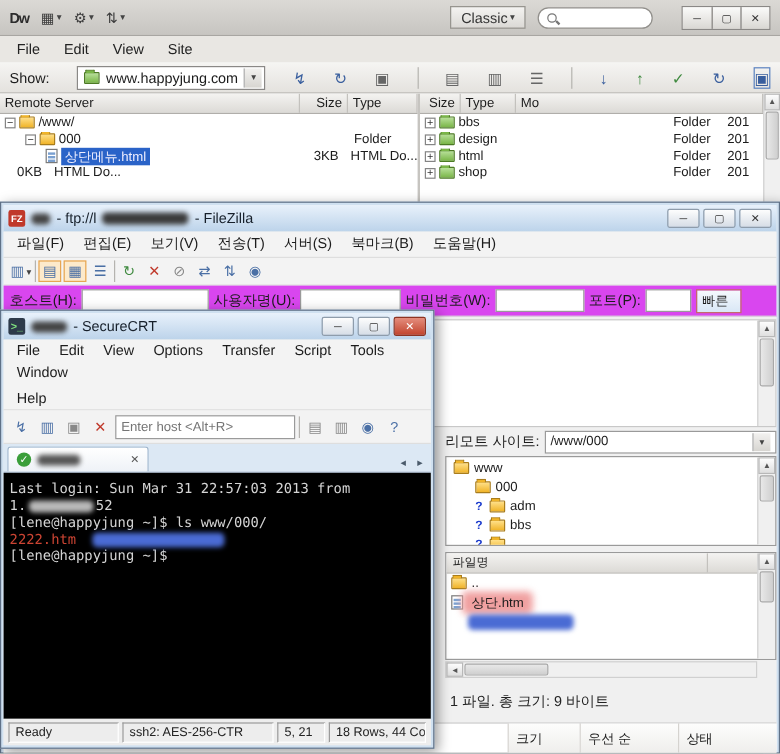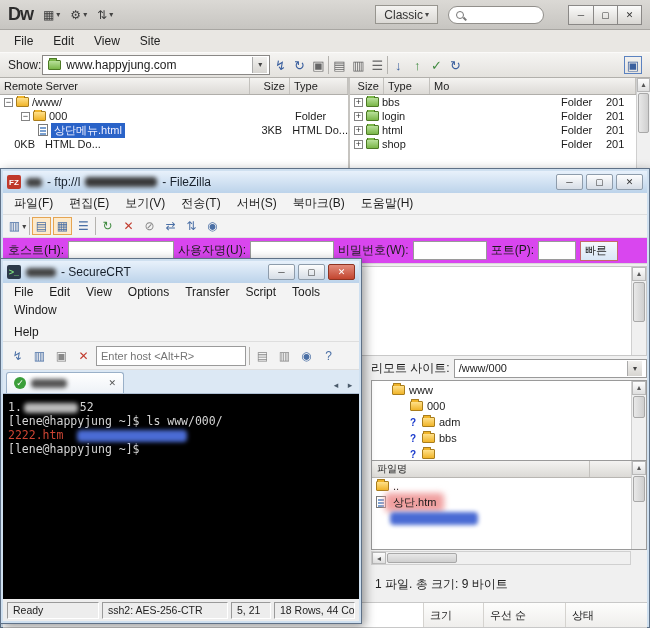--- a/index.html
+++ b/index.html
@@ -28,35 +28,35 @@
   .vscroll{position:absolute;top:0;bottom:0;right:0;width:15px;background:#f0f0f0;border-left:1px solid #d0d0d0;
            display:flex;flex-direction:column;align-items:stretch}
   .sarrow{height:14px;background:linear-gradient(#fdfdfd,#dfdfdf);border:1px solid #b8b8b8;
           font-size:8px;color:#555;text-align:center;line-height:12px}
   .sthumb{flex:none;height:40px;margin:1px;background:linear-gradient(90deg,#e8e8e8,#cfcfcf);border:1px solid #a8a8a8;border-radius:2px}
 
   
   .dw{position:absolute;inset:0;display:flex;flex-direction:column;background:#e9e7e3;z-index:1}
   .dw-title{height:30px;background:linear-gradient(#dbd9d5,#c7c5c1);border-bottom:1px solid #a8a6a2;
             display:flex;align-items:center;padding:0 8px;gap:10px}
-  .dw-logo{font-weight:bold;font-size:18px;color:#2c2c2c;letter-spacing:-1px}
+  .dw-logo{font-weight:bold;font-size:12px;color:#2c2c2c;letter-spacing:-1px}
   .dw-tbicon{color:#3c3c3c;font-size:12px;display:flex;align-items:center}
   .dw-classic{margin-left:auto;border:1px solid #97958f;background:linear-gradient(#f4f3f1,#dbd9d5);
               height:19px;padding:0 8px;display:flex;align-items:center;font-size:12px;color:#333}
   .dw-search{width:96px;height:18px;background:#fff;border:1px solid #918f8b;border-radius:9px;
              display:flex;align-items:center;gap:4px;padding:0 7px}
   .dw-search input{border:none;outline:none;width:60px;font-size:11px;background:transparent}
   .win-group{display:flex;border:1px solid #8a8886;margin-left:14px}
   .wbtn{width:24px;height:18px;border-left:1px solid #8a8886;background:linear-gradient(#fbfbfa,#d9d7d3);
         display:flex;align-items:center;justify-content:center;font-size:9px;color:#333}
   .win-group .wbtn:first-child{border-left:none}
   .dw-menu{height:22px;display:flex;align-items:center;padding-left:4px;background:#e9e7e3}
   .dw-menu span{padding:0 10px;font-size:12px;color:#222}
   .dw-tools{height:26px;background:linear-gradient(#f5f4f2,#e4e2de);border-top:1px solid #fbfaf9;
-            border-bottom:1px solid #b2b0ac;display:flex;align-items:center;padding:0 8px;gap:1px;font-size:12px}
+            border-bottom:1px solid #b2b0ac;display:flex;align-items:center;padding:0 8px;gap:23px;font-size:12px}
   .dw-sitebox{width:228px;height:20px;background:#fff;border:1px solid #8a8886;display:flex;align-items:center;
               gap:5px;padding:0 2px 0 5px}
   .dw-sitebox .dd{margin-left:auto;width:15px;height:16px;background:linear-gradient(#f2f1ef,#d7d5d1);
               border-left:1px solid #aaa;text-align:center;font-size:8px;line-height:16px;color:#444}
   .tsep{width:1px;height:18px;background:#b5b3af}
   .ticon{width:18px;height:18px;display:flex;align-items:center;justify-content:center;font-size:13px;color:#3a5f9e}
   .ticon.gn{color:#3f8a3f}.ticon.gy{color:#666}
   .dw-main{flex:1;display:flex;background:#fff;overflow:hidden}
   .dw-pane-l{width:350px;border-right:2px solid #c6c4c0;display:flex;flex-direction:column}
   .dw-pane-r{flex:1;display:flex}
@@ -96,21 +96,21 @@
   .fz-input{height:19px;border:1px solid #9a9a9a;background:#fff;font-size:11px;padding:0 3px}
   .fz-connect{height:20px;width:38px;overflow:hidden;border:1px solid #c46a6a;background:linear-gradient(#f5f9fd,#d9e7f6);
               font-size:11px;white-space:nowrap;padding:0 4px;display:flex;align-items:center;flex:none}
   .fz-mainarea{flex:1;position:relative;background:#f0f0f0}
   .fz-log{position:absolute;left:0;right:0;top:2px;height:90px;background:#fff;border:1px solid #c8c8c8}
   .fz-pane{position:absolute;left:368px;right:0;top:94px;height:232px}
   .fz-siterow{height:20px;display:flex;align-items:center;gap:4px;font-size:12px}
   .fz-combo{flex:1;height:19px;background:#fff;border:1px solid #9a9a9a;display:flex;align-items:center;padding:0 4px;font-size:11px}
   .fz-combo .dd{margin-left:auto;width:15px;height:15px;background:linear-gradient(#f2f1ef,#d7d5d1);border-left:1px solid #aaa;
                 text-align:center;font-size:8px;line-height:15px;color:#444}
-  .fz-tree{position:absolute;left:0;right:0;top:22px;height:96px;background:#fff;border:1px solid #9a9a9a;overflow:hidden;padding:1px 0 0 20px}
+  .fz-tree{position:absolute;left:0;right:0;top:22px;height:75px;background:#fff;border:1px solid #9a9a9a;overflow:hidden;padding:1px 0 0 6px}
   .fz-trow{display:flex;align-items:center;gap:4px;height:16px;font-size:11px;white-space:nowrap}
   .fz-list{position:absolute;left:0;right:0;top:102px;height:90px;background:#fff;border:1px solid #9a9a9a;overflow:hidden}
   .fz-lh{display:flex;height:17px;background:linear-gradient(#f4f3f1,#dcdad6);border-bottom:1px solid #b8b6b2;font-size:10px}
   .fz-lh span{width:218px;border-right:1px solid #c3c1bd;display:flex;align-items:center;padding:0 5px}
   .fz-lrow{display:flex;align-items:center;gap:4px;height:16px;font-size:11px;padding-left:4px;position:relative}
   .pinkwrap{position:relative;display:inline-flex;align-items:center;padding:0 3px}
   .pinkwrap i{position:absolute;inset:-2px -5px;background:#f0a0a0;filter:blur(3px);border-radius:4px}
   .pinkwrap b{position:relative;font-weight:normal}
   .fz-hscroll{position:absolute;left:0;right:16px;top:193px;height:14px;background:#f0f0f0;border:1px solid #d0d0d0;display:flex}
   .fz-hscroll .sarrow{width:14px;height:100%}
@@ -265,21 +265,21 @@
               <span>bbs</span>
             </span>
             <span class="r-size"></span>
             <span class="r-type">Folder</span>
             <span class="r-mod">201</span>
           </div>
           <div class="dwr">
             <span class="cname r-name">
               <span class="expbox">+</span>
               <span class="fold green"></span>
-              <span>login</span>
+              <span>design</span>
             </span>
             <span class="r-size"></span>
             <span class="r-type">Folder</span>
             <span class="r-mod">201</span>
           </div>
           <div class="dwr">
             <span class="cname r-name">
               <span class="expbox">+</span>
               <span class="fold green"></span>
               <span>html</span>
@@ -498,20 +498,21 @@
           <span class="blob" style="width:36px;height:9px;background:#555"></span>
           <span class="tabx">✕</span>
         </span>
         <span class="tabnav">
           <span>◂</span>
           <span>▸</span>
         </span>
       </div>
 
       <div class="term">
+        <div>Last login: Sun Mar 31 22:57:03 2013 from</div>
         <div>
           <span>1.</span><span class="blob ipblob"></span><span>52</span>
         </div>
         <div>[lene@happyjung ~]$ ls www/000/</div>
         <div>
           <span class="red">2222.htm</span><span class="blob fileblob"></span>
         </div>
         <div>[lene@happyjung ~]$</div>
       </div>
 

